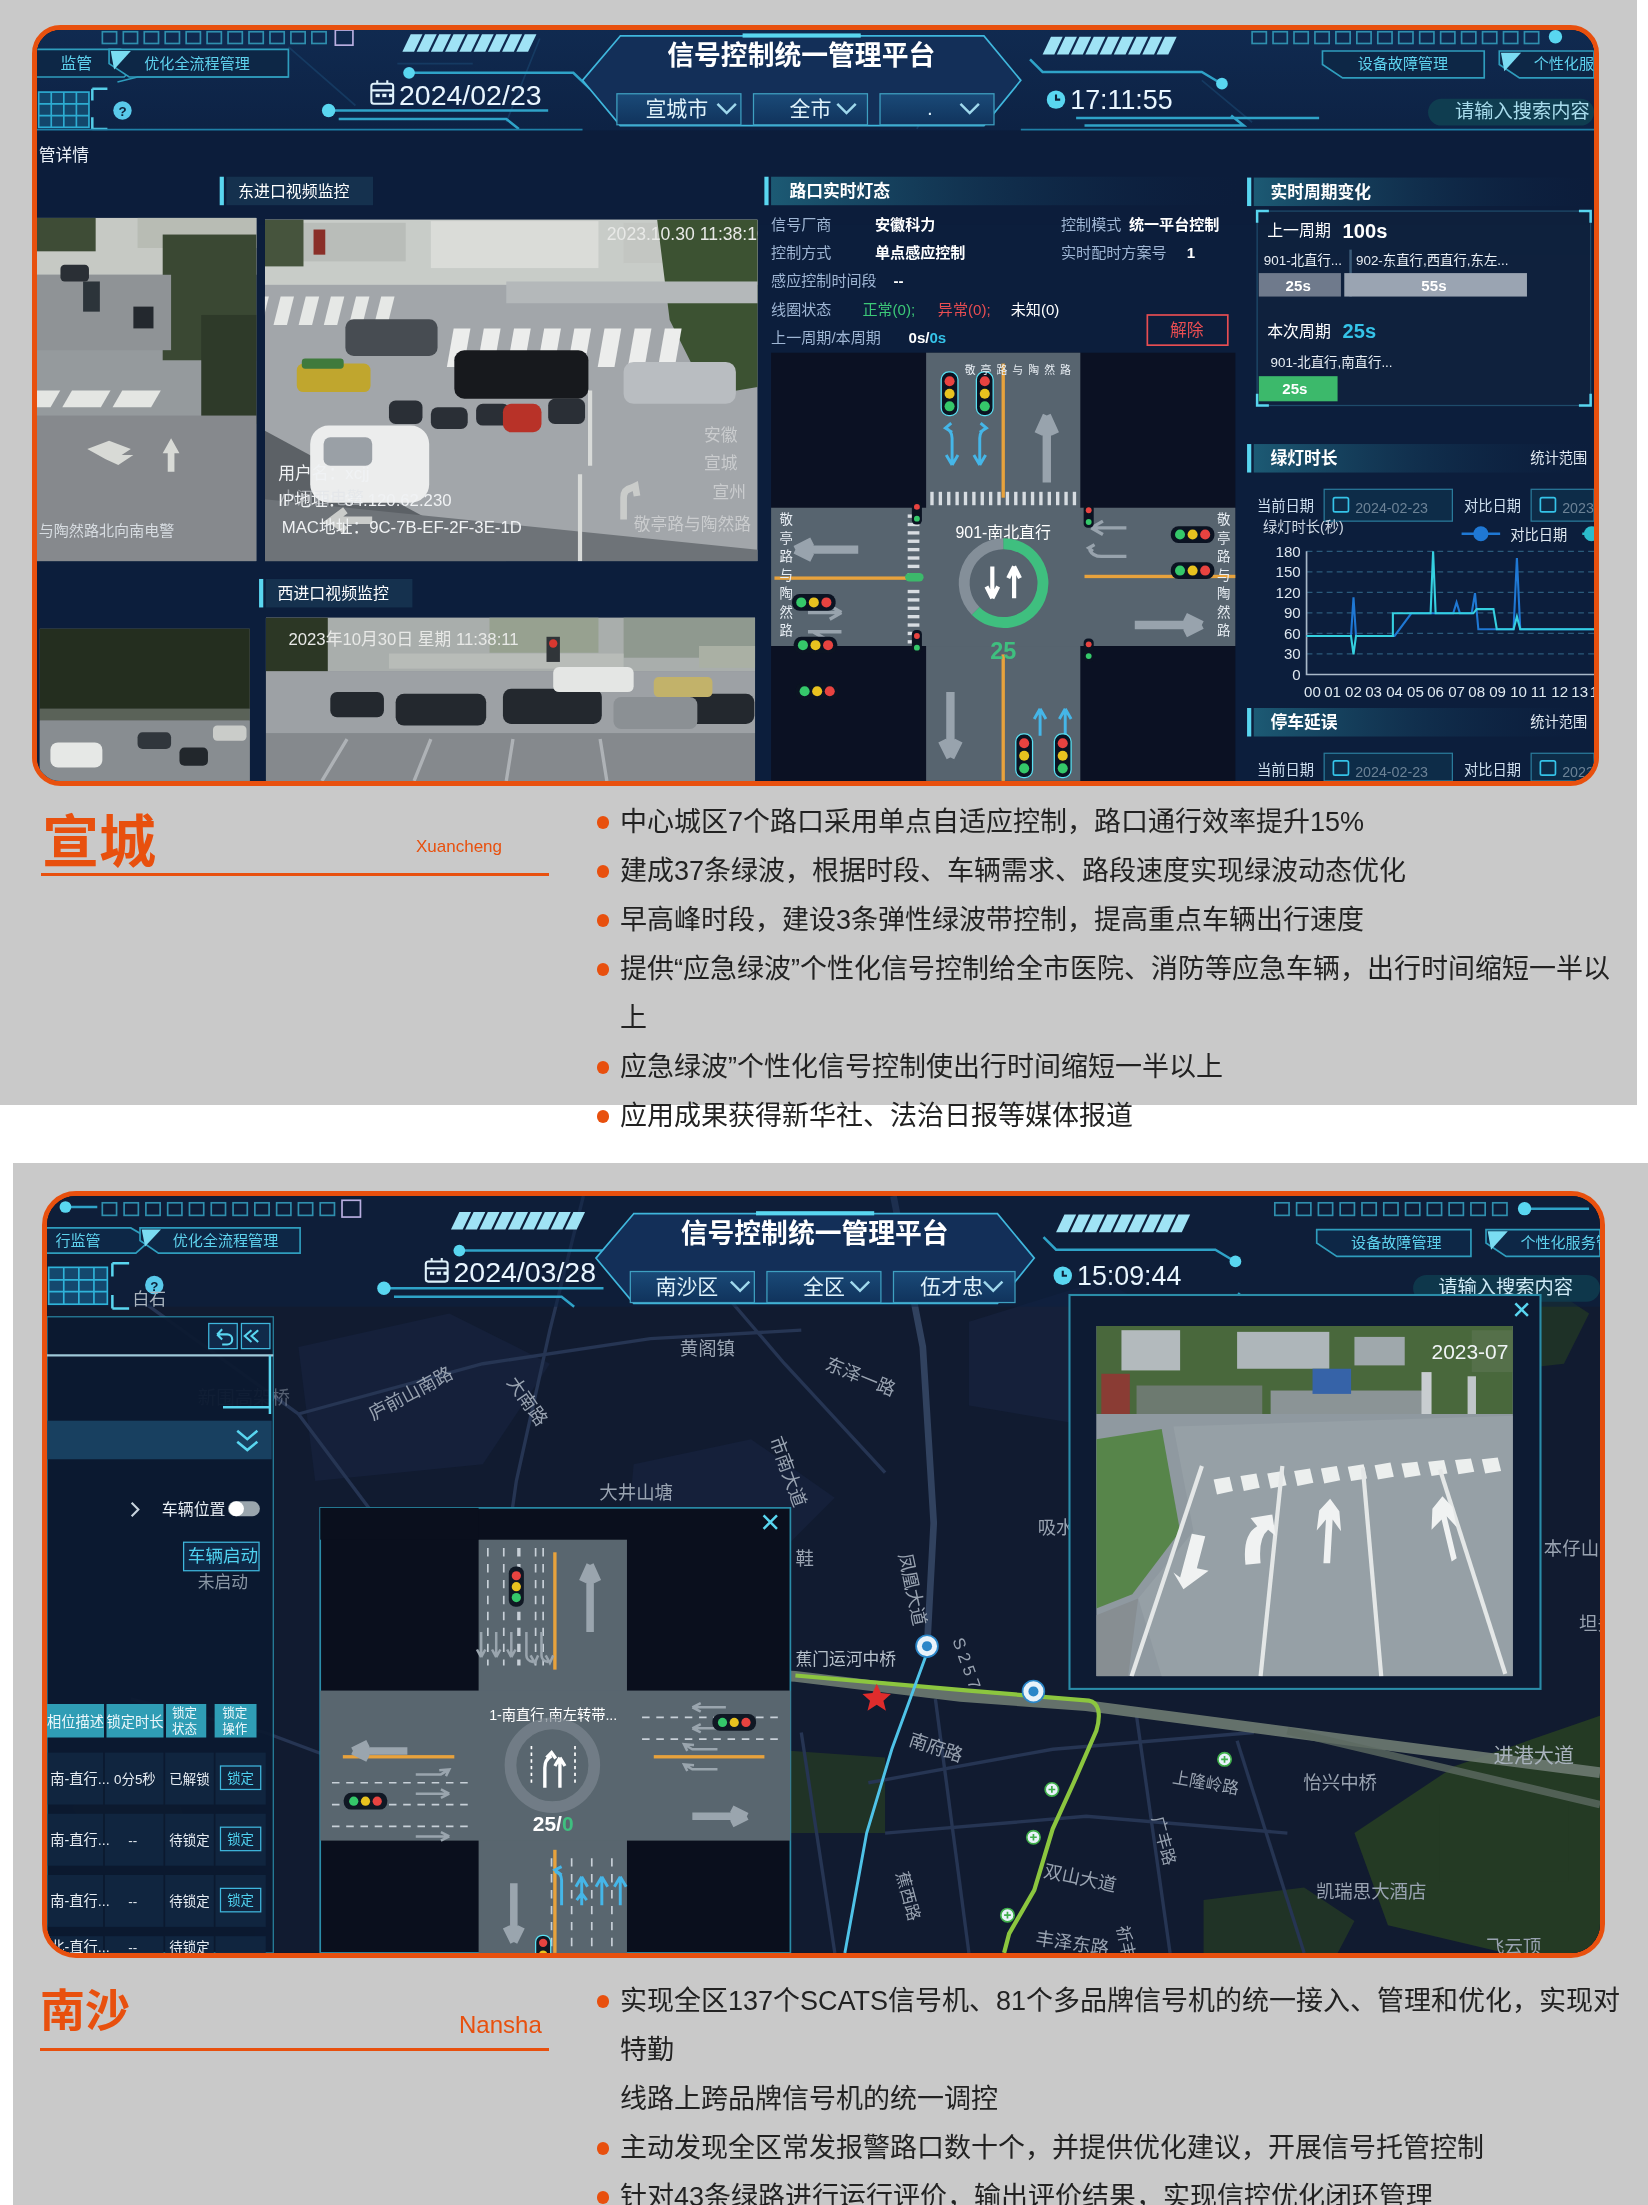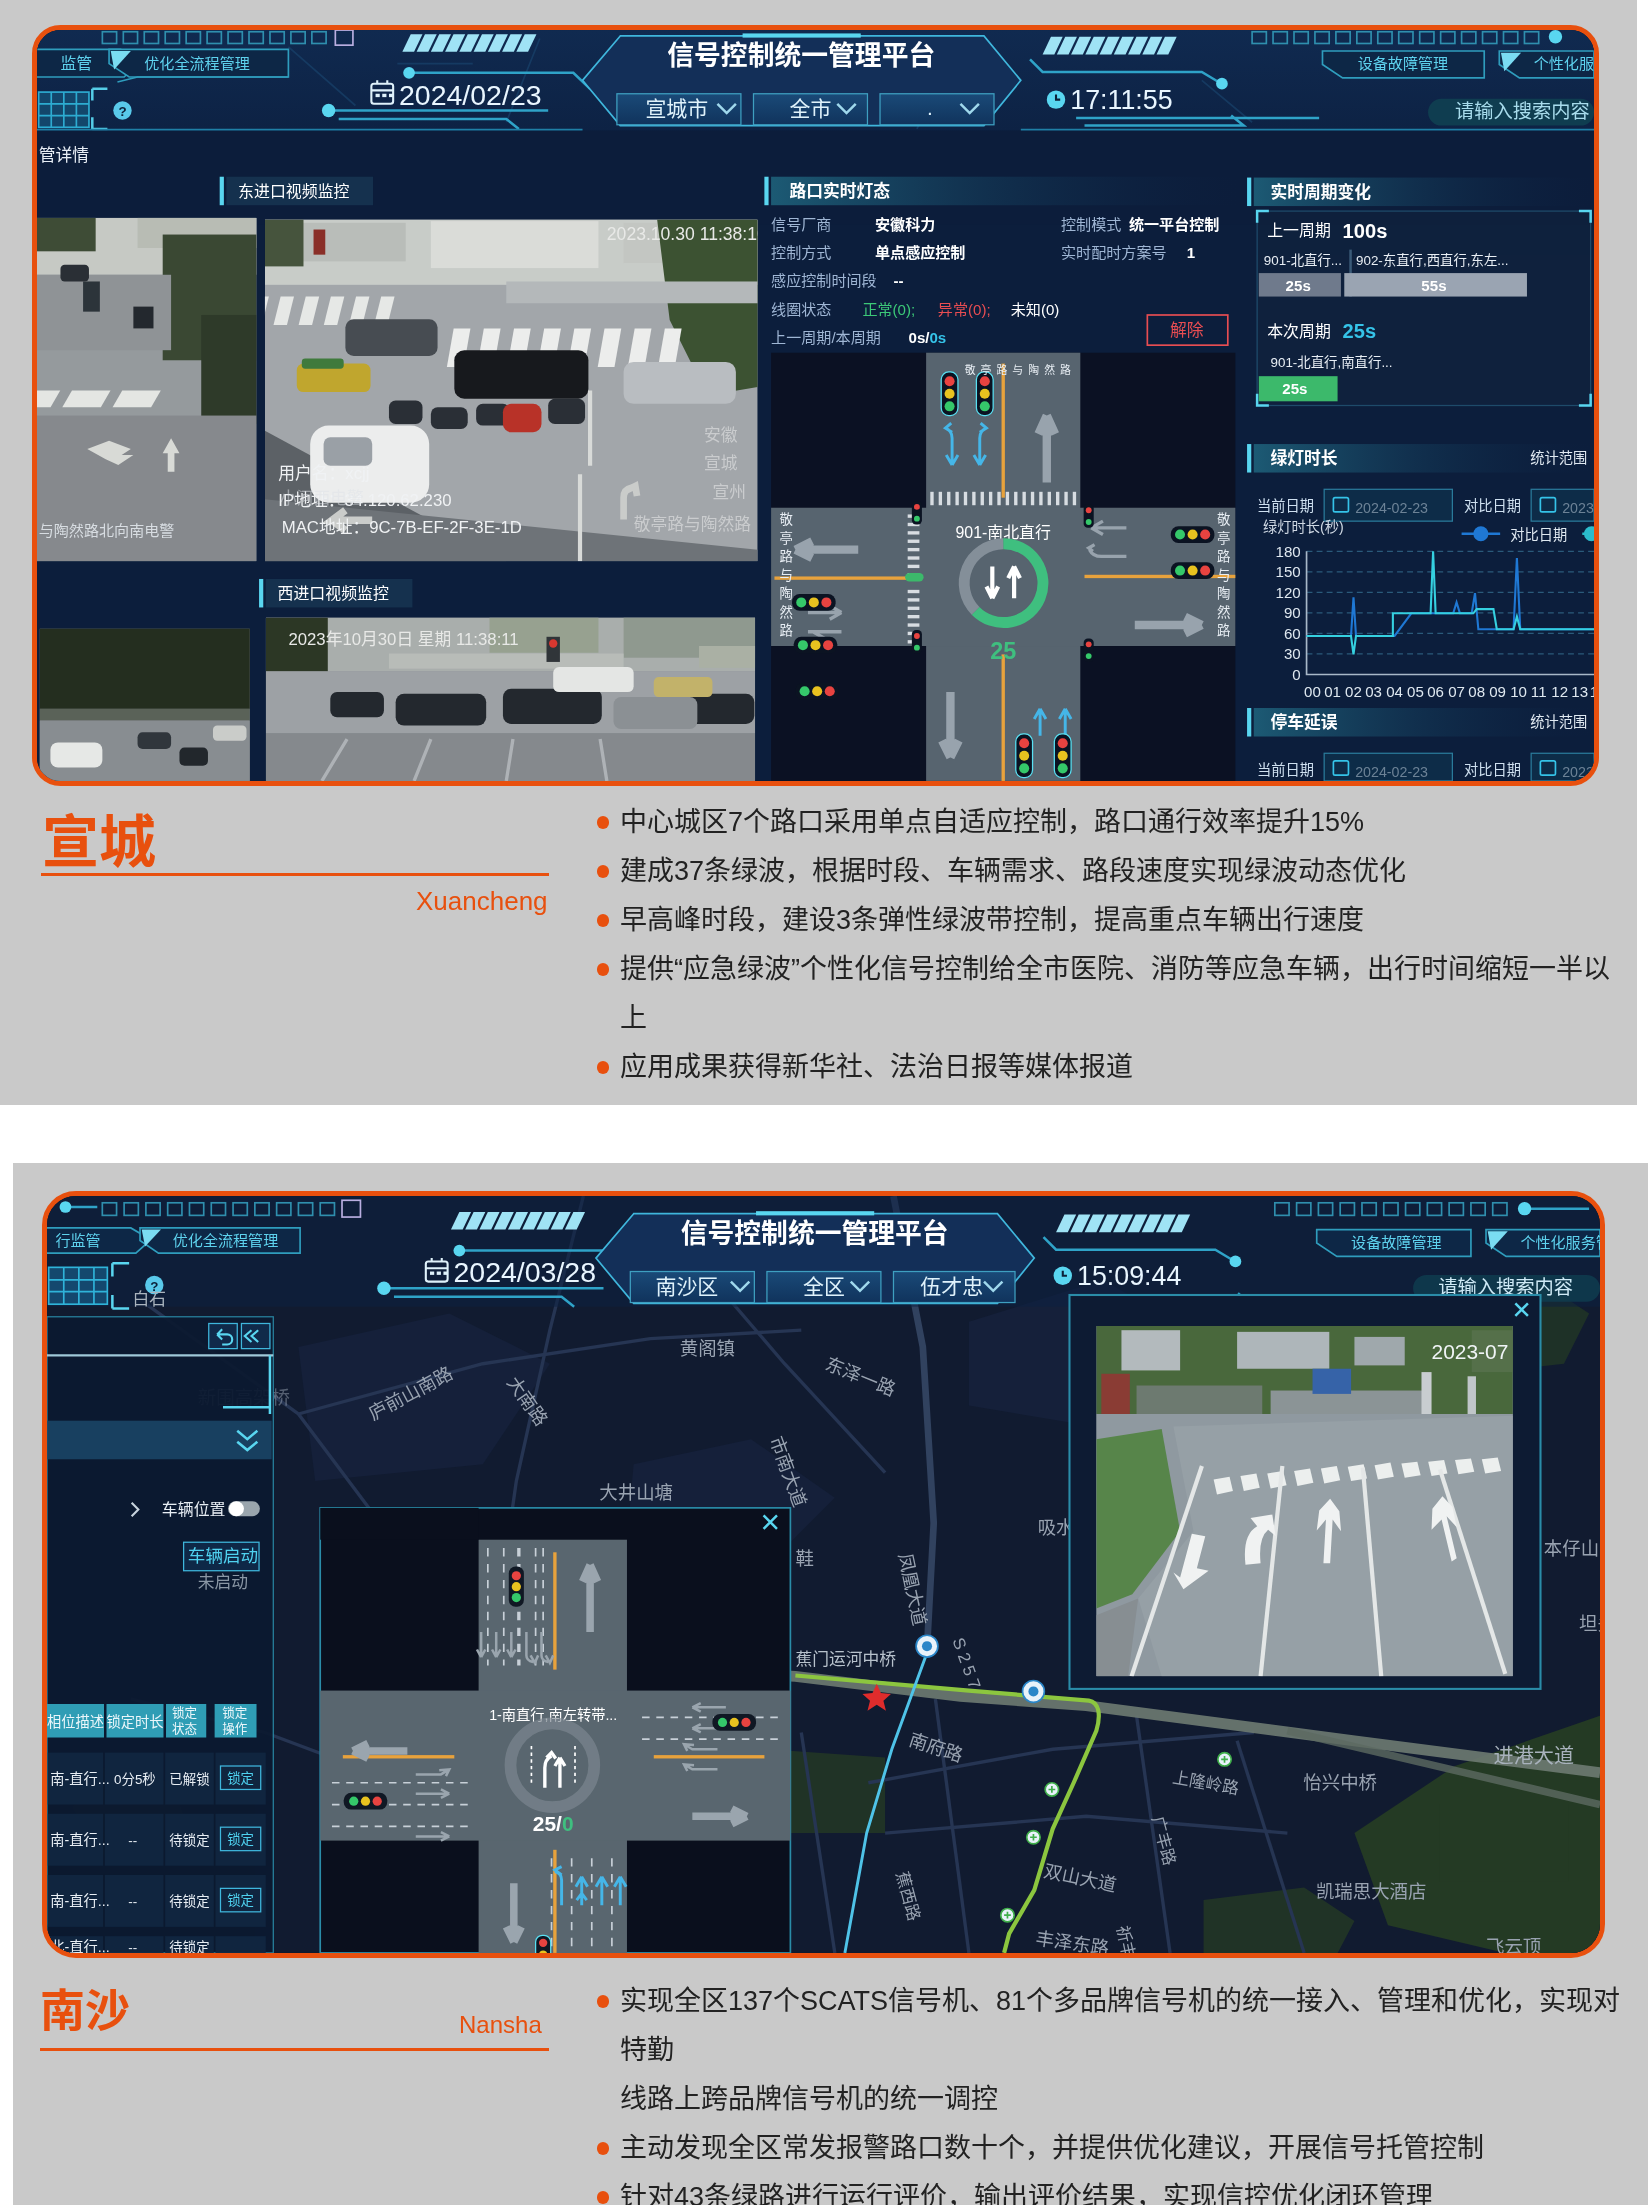--- a/index.html
+++ b/index.html
@@ -648,29 +648,30 @@
   <text x="1703" y="889" font-size="17" fill="#cfe0f0">对比日期</text>
   <rect x="1783" y="863" width="75" height="33" fill="#0d2c48" stroke="#2a7a9a" stroke-width="1.5"></rect>
   <rect x="1794" y="872" width="18" height="17" rx="2" fill="none" stroke="#35c3e8" stroke-width="2"></rect>
   <text x="1820" y="891" font-size="17" fill="#6c8296">2023</text>
 </g>
 </svg>
 </div>
 
 <div class="abs" style="left:42px;top:814px;color:#e8500e;font-size:57px;line-height:1;font-weight:bold;">宣城</div>
 
-<div class="abs" style="left:416px;top:888px;color:#e8500e;font-size:26px;line-height:1;">Xuancheng</div>
+<div class="abs" style="left:416px;top:838px;color:#e8500e;font-size:17px;line-height:1;">Xuancheng</div>
 
 <div class="abs" style="left:41px;top:873px;width:508px;height:2.5px;background:#e8500e;"></div>
 
 <ul class="bullets abs" style="left:590px;top:798px;margin:0;padding:0;width:1039px;">
 <li>中心城区7个路口采用单点自适应控制，路口通行效率提升15%</li>
 <li>建成37条绿波，根据时段、车辆需求、路段速度实现绿波动态优化</li>
 <li>早高峰时段，建设3条弹性绿波带控制，提高重点车辆出行速度</li>
 <li>提供“应急绿波”个性化信号控制给全市医院、消防等应急车辆，出行时间缩短一半以上</li>
+<li>应急绿波”个性化信号控制使出行时间缩短一半以上</li>
 <li>应用成果获得新华社、法治日报等媒体报道</li>
 </ul>
 
 <div class="abs" style="left:42px;top:1191px;width:1553px;height:757px;border:5.9px solid #e8500e;border-radius:34px;overflow:hidden;background:#0a1628;">
 <svg width="1553" height="757" viewBox="0 0 1853 903">
 <defs>
   <linearGradient id="ddbg2" x1="0" y1="0" x2="0" y2="1">
     <stop offset="0" stop-color="#1a4a78"></stop>
           <stop offset="1" stop-color="#10335c"></stop>
   </linearGradient>

